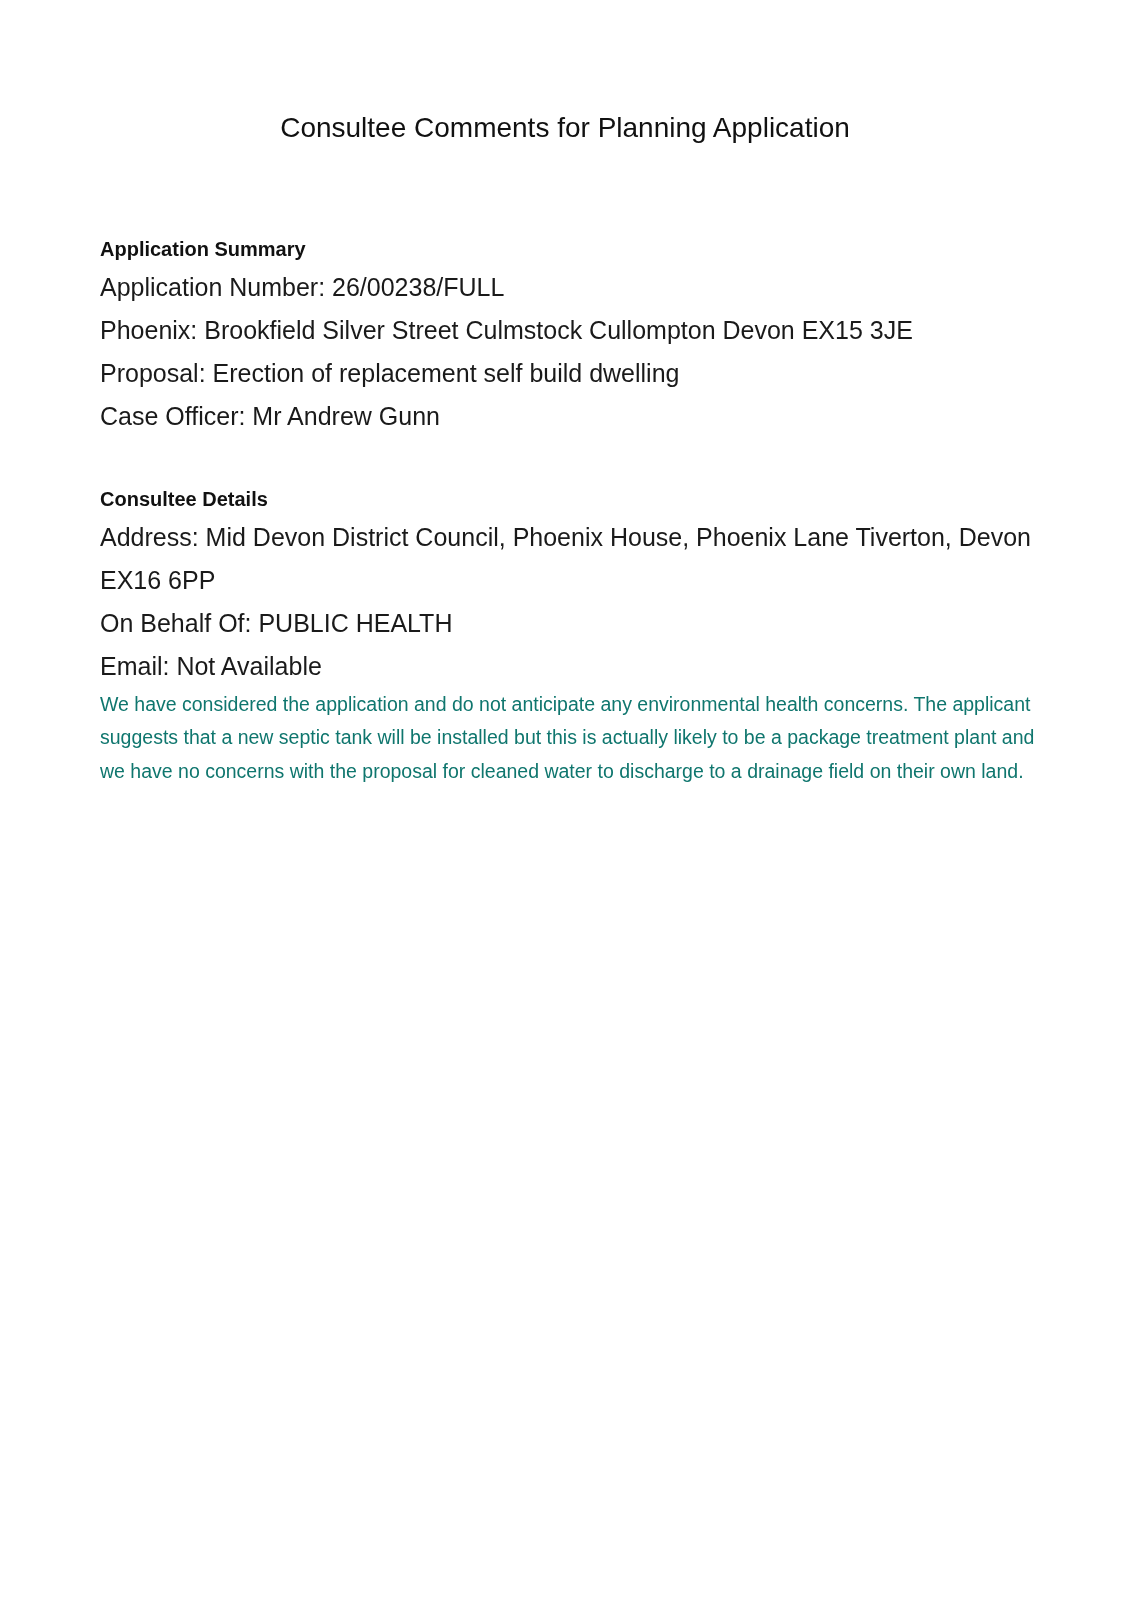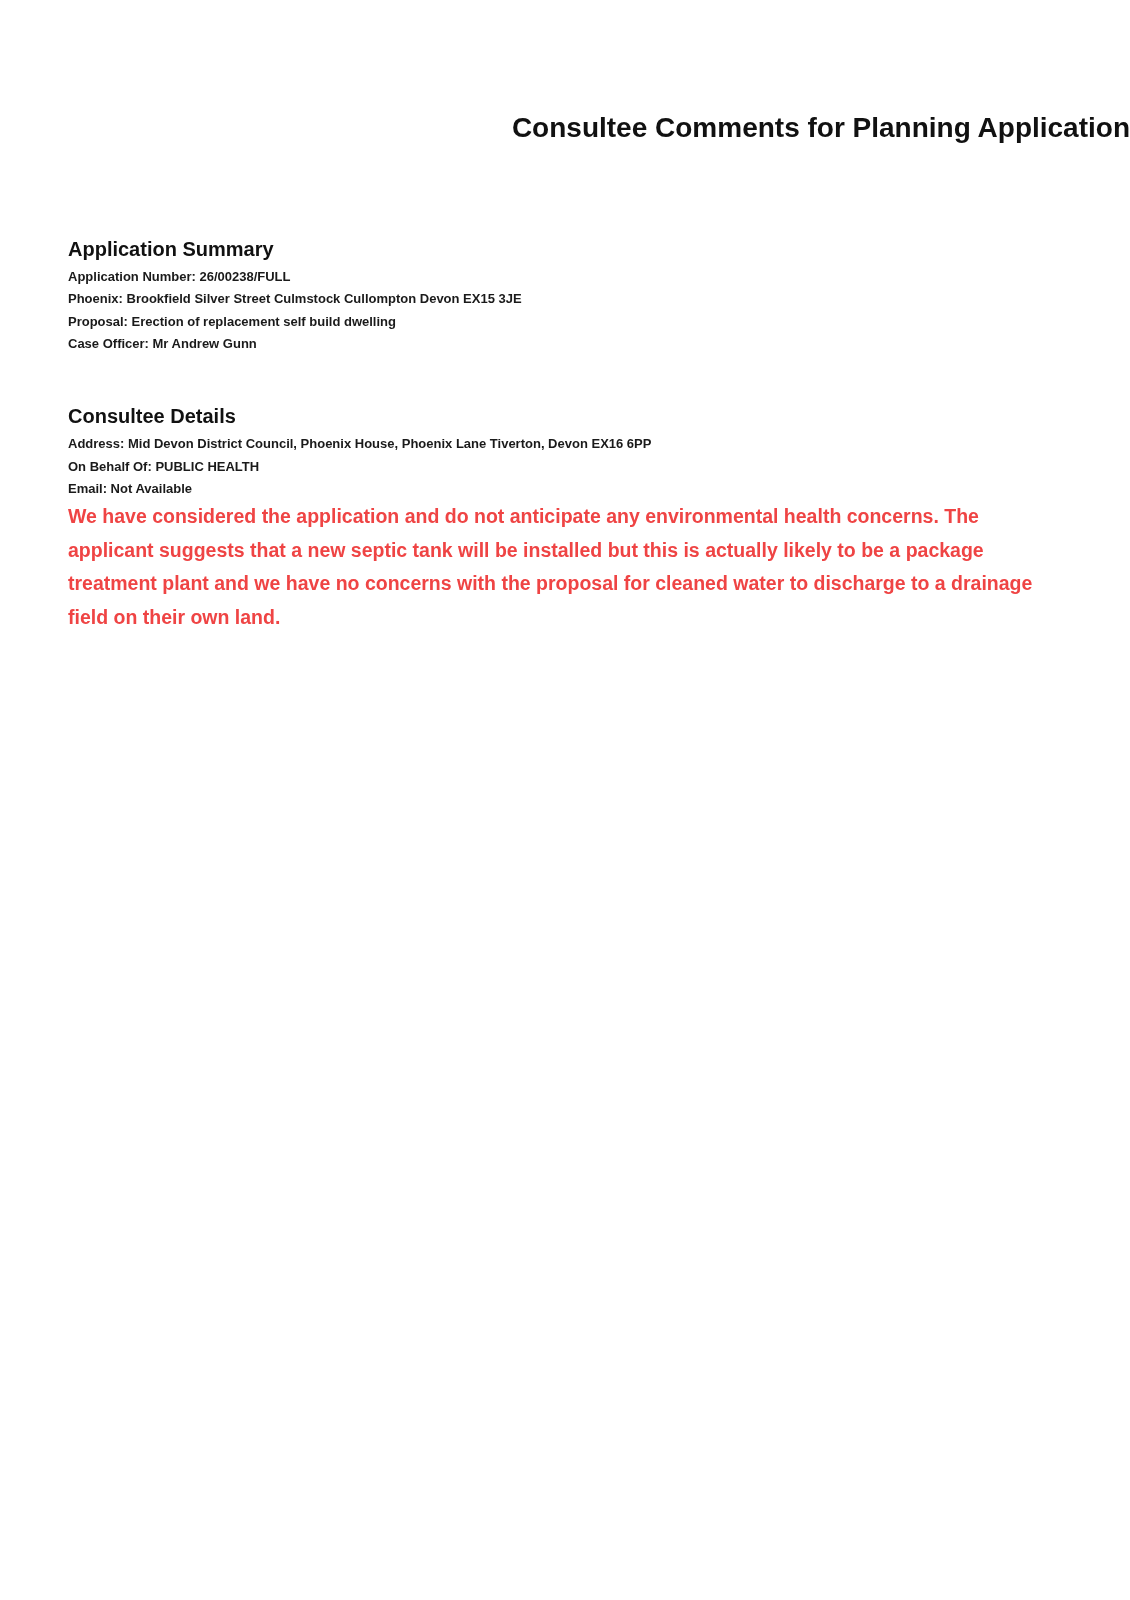--- a/index.html
+++ b/index.html
@@ -12,57 +12,58 @@
     width: 1130px;
     height: 1600px;
     margin: 0 auto;
     background: #ffffff;
     font-family: "Liberation Sans", sans-serif;
     color: #1a1a1a;
     box-sizing: border-box;
   }
   .doc-title {
     padding-top: 84px;
-    text-align: right;
+    text-align: center;
     font-size: 28px;
-    font-weight: bold;
+    font-weight: normal;
     line-height: 1.8;
     color: #111111;
   }
   .doc-title .title-line {
     display: block;
   }
   .content {
     padding: 0 68px;
+    margin-left: 32px;
   }
   .section {
     margin-top: 0;
   }
   .section-heading {
     font-size: 20px;
     font-weight: bold;
     color: #111111;
     margin: 0;
     padding-top: 44px;
     line-height: 1.7;
   }
   .section-heading.first {
     padding-top: 60px;
   }
   .doc-line {
-    font-size: 13px;
-    font-weight: bold;
+    font-size: 25px;
+    font-weight: normal;
     color: #1a1a1a;
     margin: 0;
     line-height: 1.72;
   }
   .doc-paragraph {
     font-size: 19.5px;
-    font-weight: bold;
-    color: #ef4444;
+    font-weight: normal;
+    color: #0f766e;
     margin: 0;
     line-height: 1.72;
     max-width: 990px;
   }
 </style>
 </head>
 <body>
 
 <div class="page">
 

